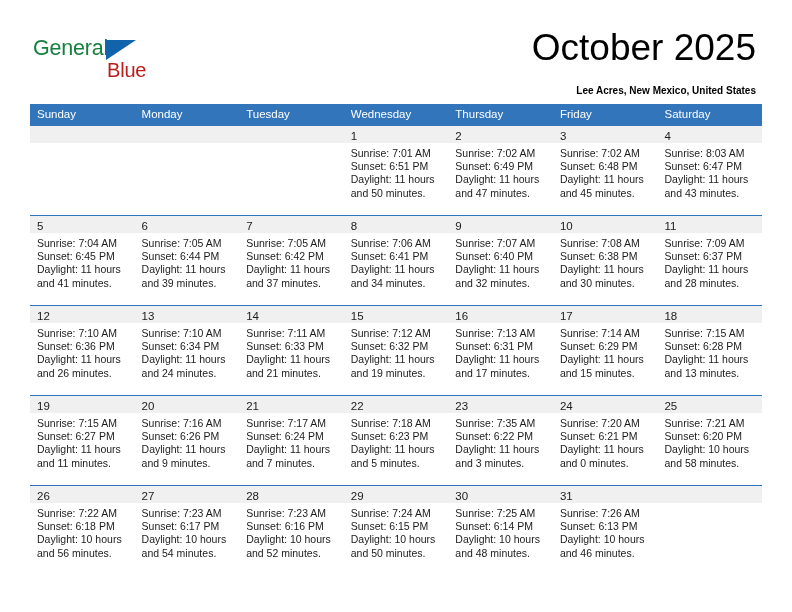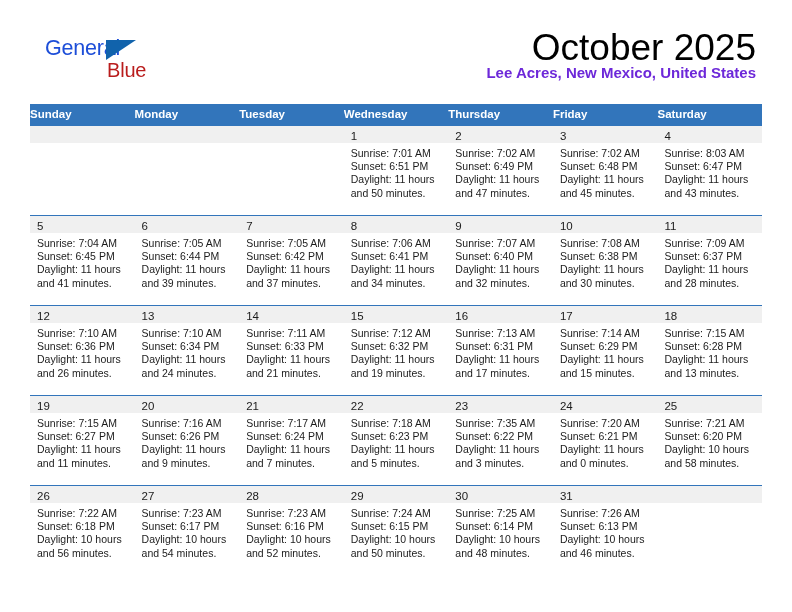--- a/index.html
+++ b/index.html
@@ -31,25 +31,25 @@
   }
   .logo {
     position: absolute;
     left: 33px;
     top: 36px;
     width: 130px;
     height: 48px;
   }
   .logo-general {
     position: absolute;
-    left: 12px;
+    left: 0;
     top: 0;
     font-size: 21.5px;
     letter-spacing: -0.2px;
-    color: #1d4ed8;
+    color: #15803d;
     font-family: "Liberation Sans", sans-serif;
   }
   .logo-triangle {
     position: absolute;
     left: 73px;
     top: 4px;
     width: 0;
     height: 0;
     border-left: 30px solid #1163ac;
     border-bottom: 20px solid transparent;
@@ -70,24 +70,24 @@
     top: 32px;
     text-align: right;
   }
   .month-title {
     font-size: 37px;
     color: #000000;
     line-height: 32px;
     white-space: nowrap;
   }
   .location-subtitle {
-    margin-top: 0;
-    font-size: 15px;
+    margin-top: 18px;
+    font-size: 10px;
     font-weight: bold;
-    color: #6d28d9;
+    color: #000000;
     line-height: 18px;
     white-space: nowrap;
   }
 
   
   .calendar {
     position: absolute;
     left: 30px;
     top: 104px;
     width: 732px;
@@ -95,24 +95,24 @@
   .weekday-row {
     display: flex;
     background: #3275bb;
     height: 21px;
   }
   .weekday-cell {
     flex: 1 1 0;
     color: #ffffff;
     font-size: 11.5px;
     line-height: 21px;
+    padding-left: 7px;
     box-sizing: border-box;
     white-space: nowrap;
     overflow: hidden;
-    font-weight: bold;
   }
   .week-row {
     display: flex;
     height: 90px;
     border-top: 1.4px solid #3275bb;
     box-sizing: border-box;
   }
   .week-row:first-of-type {
     border-top: none;
   }

